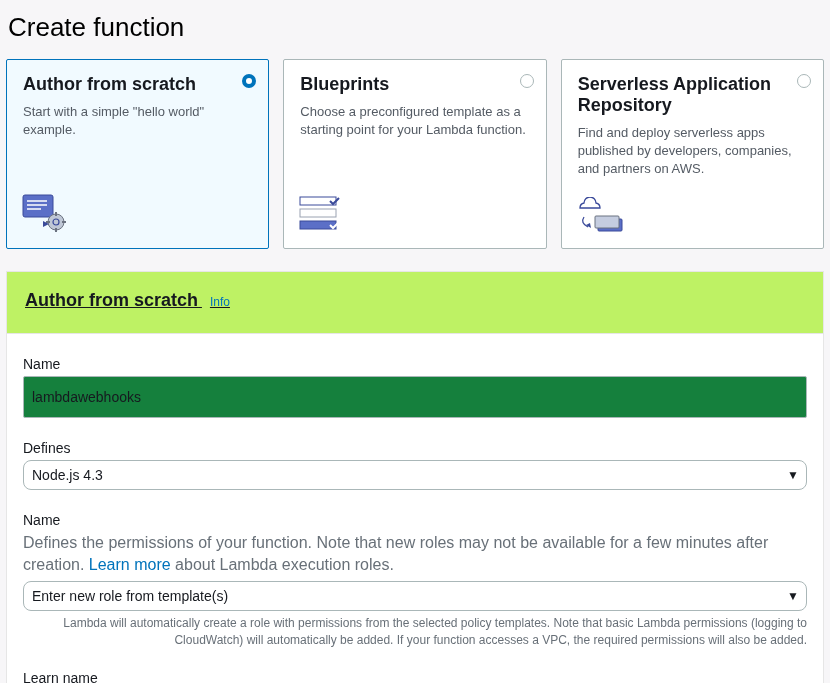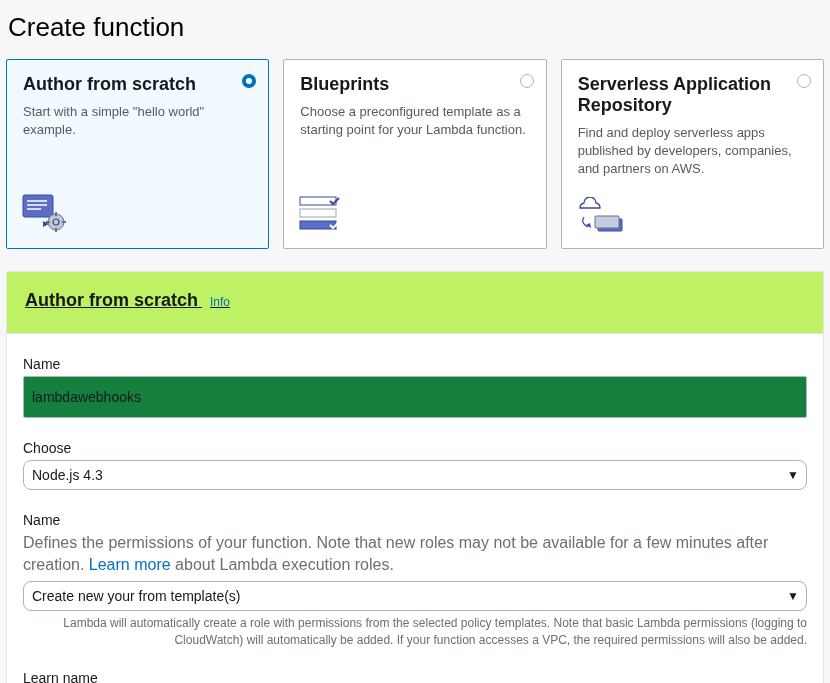--- a/index.html
+++ b/index.html
@@ -227,34 +227,34 @@
     </div>
 
     <div class="section-body">
 
       <div class="field">
         <div class="field-label">Name</div>
         <input type="text" class="text-input" value="lambdawebhooks" style="">
       </div>
 
       <div class="field">
-        <div class="field-label">Choose</div>
+        <div class="field-label">Defines</div>
         <div class="select-wrapper">
           <div class="select">Node.js 4.3</div>
           <span class="select-chevron">▼</span>
         </div>
       </div>
 
       <div class="field">
         <div class="field-label">Name</div>
         <div class="field-hint">
           <span>Defines the permissions of your function. Note that new roles may not be available for a few minutes after creation. </span><a>Learn more</a><span> about Lambda execution roles.</span>
         </div>
         <div class="select-wrapper">
-          <div class="select">Create new your from template(s)</div>
+          <div class="select">Enter new role from template(s)</div>
           <span class="select-chevron">▼</span>
         </div>
         <div class="field-hint-below">Lambda will automatically create a role with permissions from the selected policy templates. Note that basic Lambda permissions (logging to CloudWatch) will automatically be added. If your function accesses a VPC, the required permissions will also be added.</div>
       </div>
 
       <div class="field">
         <div class="field-label">Learn name</div>
         <div class="field-hint">Note a name for your new role.</div>
 
       </div>

